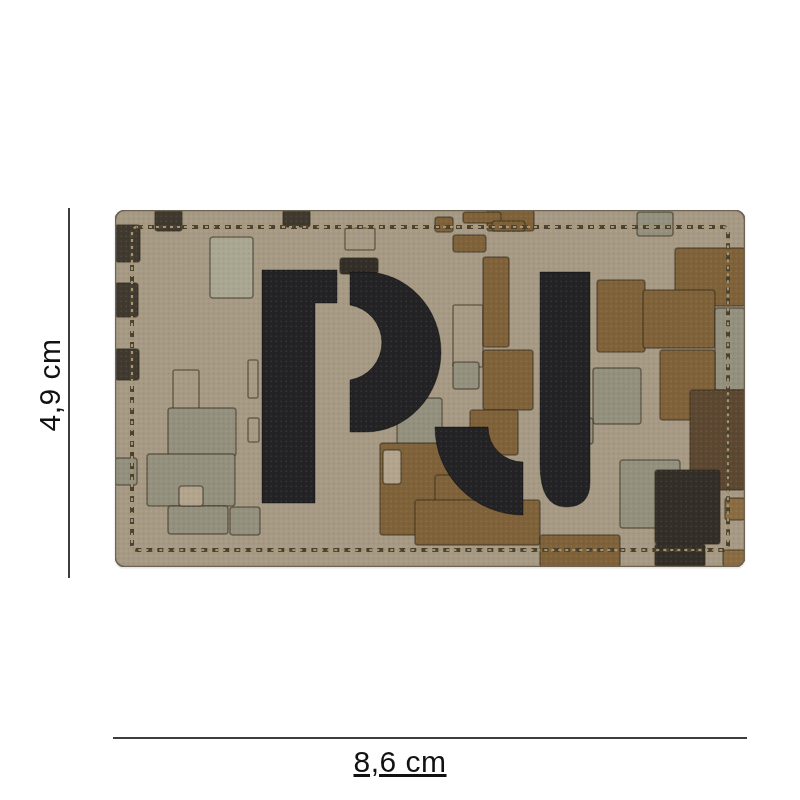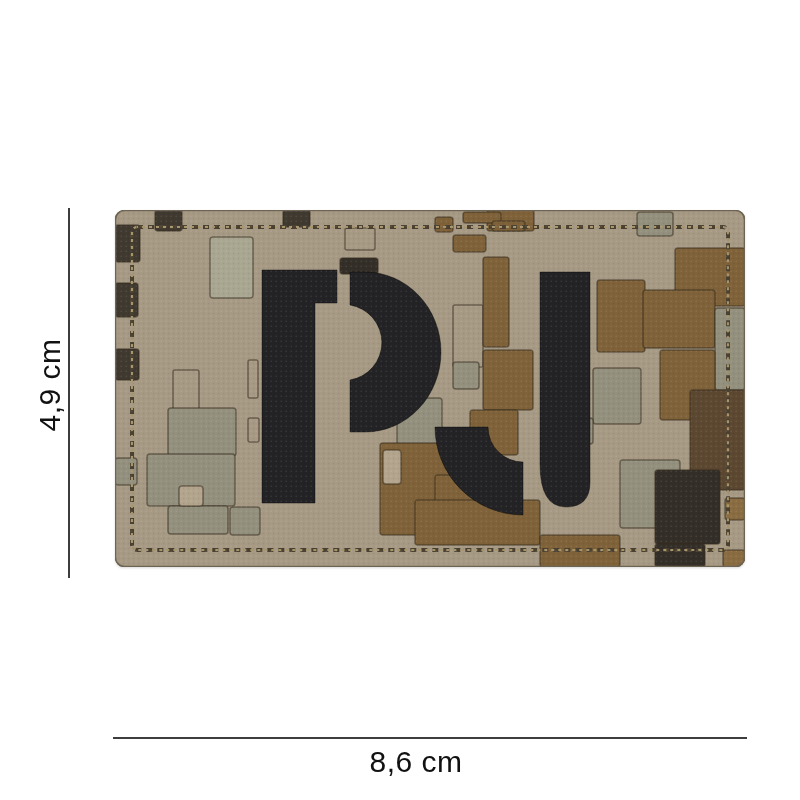--- a/index.html
+++ b/index.html
@@ -53,25 +53,26 @@
   }
   .dim-label.height {
     left: -20px;
     top: 367px;
     width: 140px;
     height: 36px;
     line-height: 36px;
     transform: rotate(-90deg);
   }
   .dim-label.width {
-    left: 346px;
+    left: 330px;
     top: 744px;
     width: 140px;
     height: 36px;
     line-height: 36px;
+    text-decoration: underline;
   }
 </style>
 </head>
 <body>
 
 <div class="canvas">
 
   <div class="dim-line vertical" style="background: rgb(61, 61, 61);"></div>
   <div class="dim-label height" style="color: rgb(17, 17, 17);">4,9 cm</div>
 

